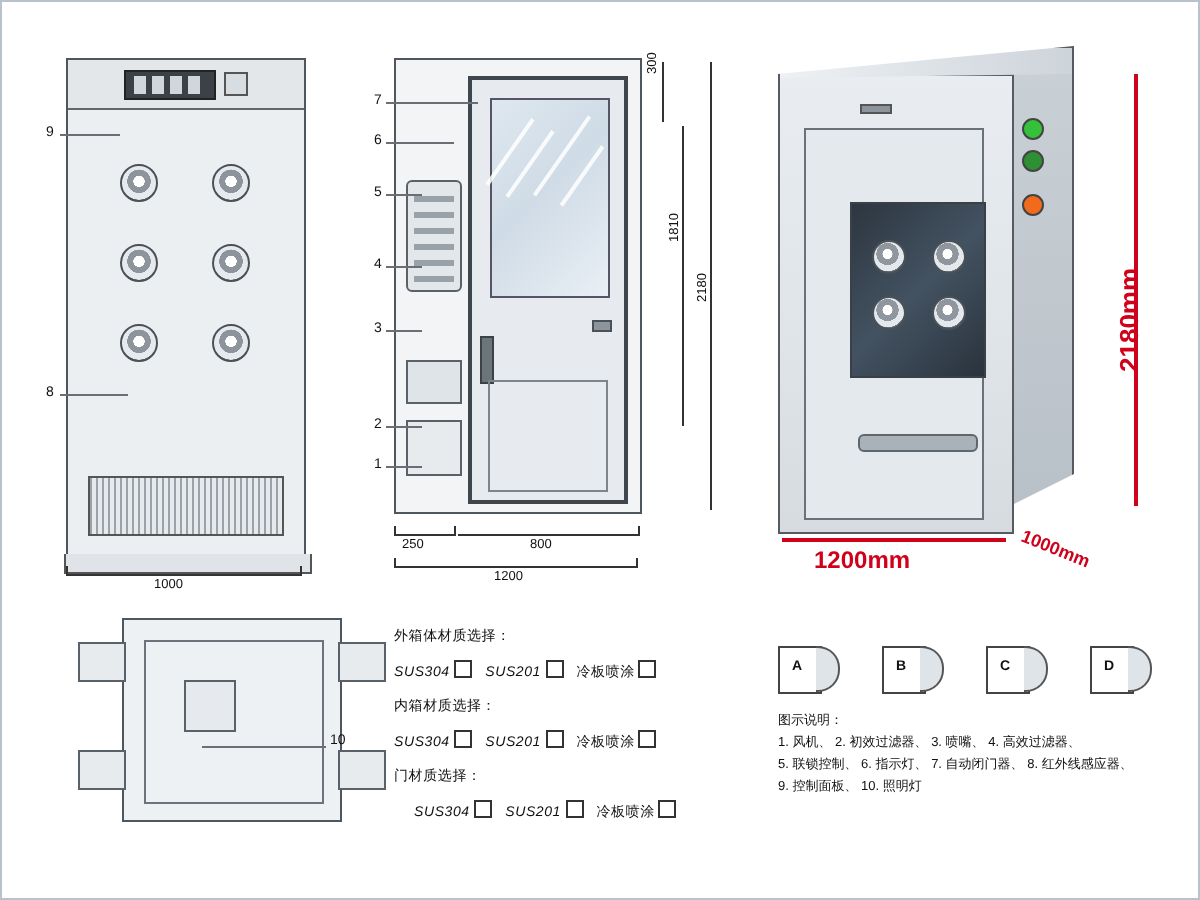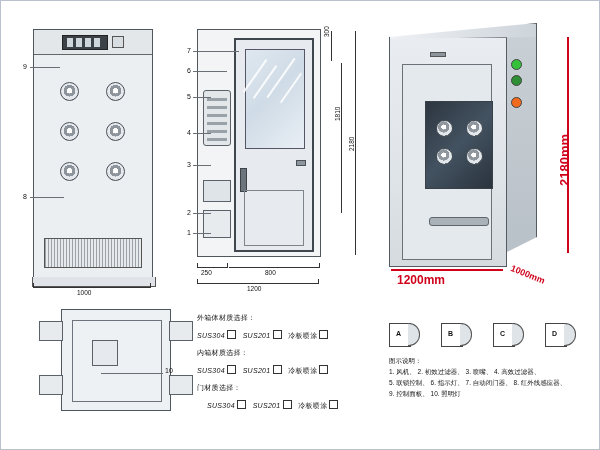--- a/index.html
+++ b/index.html
@@ -181,21 +181,21 @@
     </div>
     <div id="iso-top"></div>
     <div class="iso-light" style="left:122px;top:36px;background:#35c23a;"></div>
     <div class="iso-light" style="left:122px;top:52px;background:#2f8f34;"></div>
     <div class="iso-light" style="left:122px;top:74px;background:#f26a1b;"></div>
   </div>
 
   <div class="arrowv" style="left:566px;top:36px;height:216px;background:#d0021b;width:2px"></div>
   <div class="abs dim redtxt" style="left:556px;top:185px;transform:rotate(-90deg);transform-origin:left top;font-size:13px;">2180mm</div>
   <div class="arrowline" style="left:390px;top:268px;width:112px;background:#d0021b;height:2px"></div>
-  <div class="abs dim redtxt" style="left:396px;top:272px;font-size:12px;">1200mm</div>
+  <div class="abs dim redtxt" style="left:406px;top:272px;font-size:12px;">1200mm</div>
   <div class="abs dim redtxt" style="left:512px;top:262px;font-size:9px;transform:rotate(22deg);transform-origin:left top;">1000mm</div>
 
   <div id="topview" class="abs">
     <div id="tv-inner"></div>
     <div id="tv-sq"></div>
   </div>
   <div class="abs" style="left:38px;top:320px;width:22px;height:18px;border:1px solid #5a6168;background:#e8ebee"></div>
   <div class="abs" style="left:168px;top:320px;width:22px;height:18px;border:1px solid #5a6168;background:#e8ebee"></div>
   <div class="abs" style="left:38px;top:374px;width:22px;height:18px;border:1px solid #5a6168;background:#e8ebee"></div>
   <div class="abs" style="left:168px;top:374px;width:22px;height:18px;border:1px solid #5a6168;background:#e8ebee"></div>

